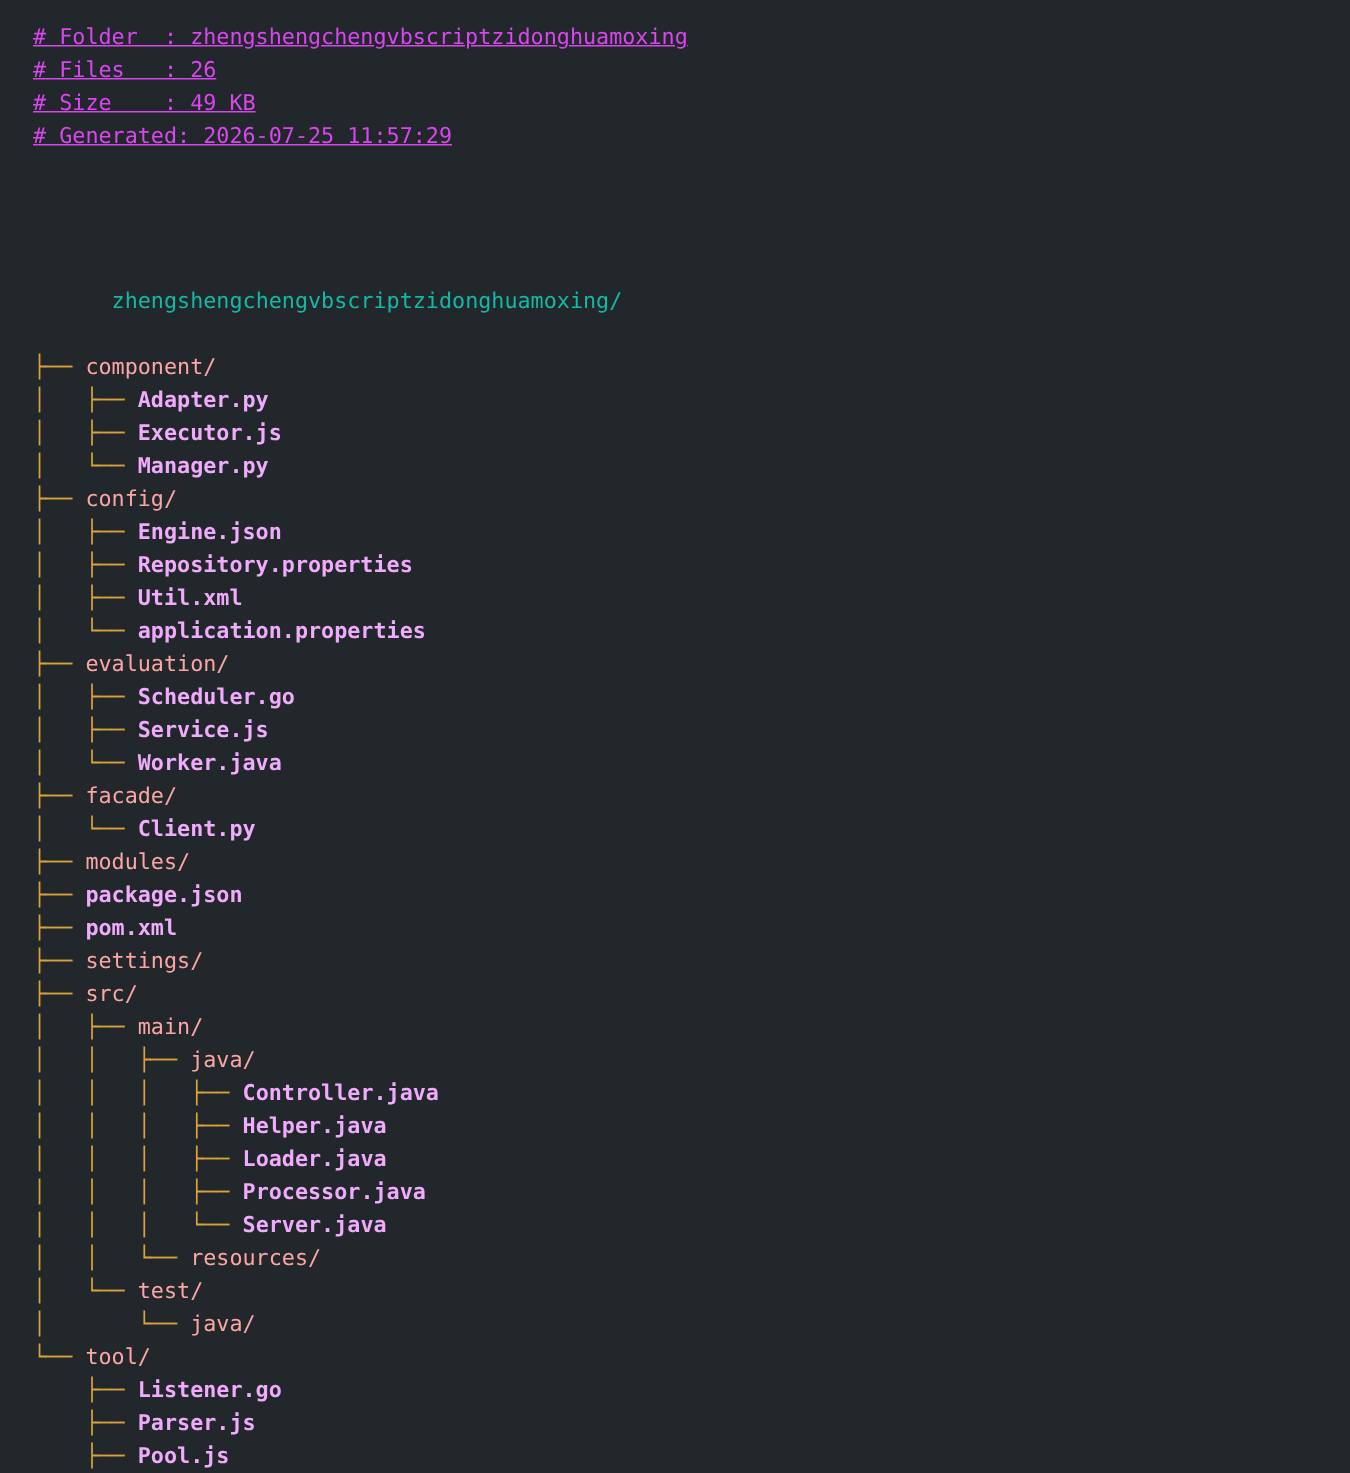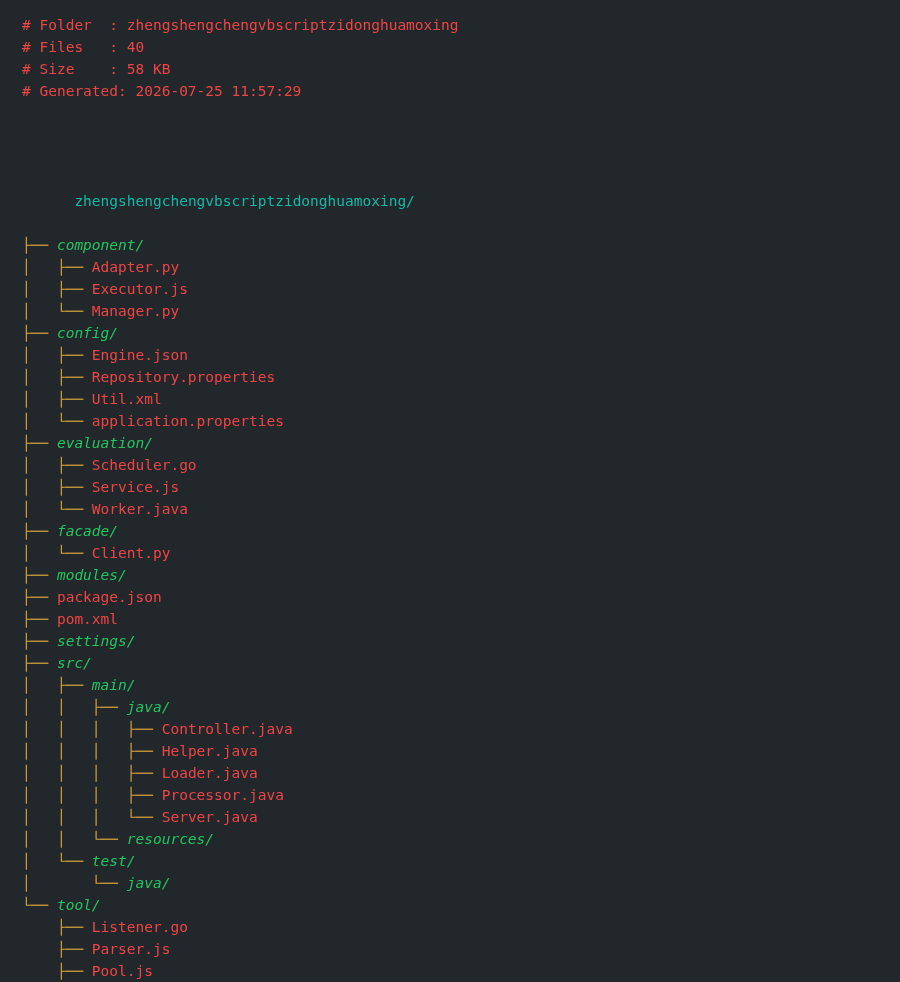--- a/index.html
+++ b/index.html
@@ -17,54 +17,55 @@
     color: #d8dee4;
   }
   .page {
     padding: 14px 0 0 22px;
     box-sizing: border-box;
   }
   .header {
     margin-bottom: 22px;
   }
   .header .line {
-    color: #ef4444;
+    color: #d946ef;
     white-space: pre;
     height: 22px;
+    text-decoration: underline;
   }
   .tree {
     white-space: pre;
   }
   .row {
     height: 22px;
     white-space: pre;
   }
   .branch {
     color: #d9a23a;
   }
   .dir {
-    color: #22c55e;
-    font-style: italic;
+    color: #fca5a5;
   }
   .file {
-    color: #ef4444;
+    color: #f0abfc;
+    font-weight: bold;
   }
   .root {
     color: #14b8a6;
   }
 </style>
 </head>
 <body>
 
 <div class="page">
 
   <div class="header">
     <div class="line"># Folder  : zhengshengchengvbscriptzidonghuamoxing</div>
-    <div class="line"># Files   : 40</div>
-    <div class="line"># Size    : 58 KB</div>
+    <div class="line"># Files   : 26</div>
+    <div class="line"># Size    : 49 KB</div>
     <div class="line"># Generated: 2026-07-25 11:57:29</div>
   </div>
 
   <div class="tree">
     <div class="row">
       <span class="root">zhengshengchengvbscriptzidonghuamoxing/</span>
     </div>
     <div id="tree-rows"><div class="row"><span class="branch">├── </span><span class="dir">component/</span></div><div class="row"><span class="branch">│   ├── </span><span class="file">Adapter.py</span></div><div class="row"><span class="branch">│   ├── </span><span class="file">Executor.js</span></div><div class="row"><span class="branch">│   └── </span><span class="file">Manager.py</span></div><div class="row"><span class="branch">├── </span><span class="dir">config/</span></div><div class="row"><span class="branch">│   ├── </span><span class="file">Engine.json</span></div><div class="row"><span class="branch">│   ├── </span><span class="file">Repository.properties</span></div><div class="row"><span class="branch">│   ├── </span><span class="file">Util.xml</span></div><div class="row"><span class="branch">│   └── </span><span class="file">application.properties</span></div><div class="row"><span class="branch">├── </span><span class="dir">evaluation/</span></div><div class="row"><span class="branch">│   ├── </span><span class="file">Scheduler.go</span></div><div class="row"><span class="branch">│   ├── </span><span class="file">Service.js</span></div><div class="row"><span class="branch">│   └── </span><span class="file">Worker.java</span></div><div class="row"><span class="branch">├── </span><span class="dir">facade/</span></div><div class="row"><span class="branch">│   └── </span><span class="file">Client.py</span></div><div class="row"><span class="branch">├── </span><span class="dir">modules/</span></div><div class="row"><span class="branch">├── </span><span class="file">package.json</span></div><div class="row"><span class="branch">├── </span><span class="file">pom.xml</span></div><div class="row"><span class="branch">├── </span><span class="dir">settings/</span></div><div class="row"><span class="branch">├── </span><span class="dir">src/</span></div><div class="row"><span class="branch">│   ├── </span><span class="dir">main/</span></div><div class="row"><span class="branch">│   │   ├── </span><span class="dir">java/</span></div><div class="row"><span class="branch">│   │   │   ├── </span><span class="file">Controller.java</span></div><div class="row"><span class="branch">│   │   │   ├── </span><span class="file">Helper.java</span></div><div class="row"><span class="branch">│   │   │   ├── </span><span class="file">Loader.java</span></div><div class="row"><span class="branch">│   │   │   ├── </span><span class="file">Processor.java</span></div><div class="row"><span class="branch">│   │   │   └── </span><span class="file">Server.java</span></div><div class="row"><span class="branch">│   │   └── </span><span class="dir">resources/</span></div><div class="row"><span class="branch">│   └── </span><span class="dir">test/</span></div><div class="row"><span class="branch">│       └── </span><span class="dir">java/</span></div><div class="row"><span class="branch">└── </span><span class="dir">tool/</span></div><div class="row"><span class="branch">    ├── </span><span class="file">Listener.go</span></div><div class="row"><span class="branch">    ├── </span><span class="file">Parser.js</span></div><div class="row"><span class="branch">    ├── </span><span class="file">Pool.js</span></div></div>
   </div>
 

